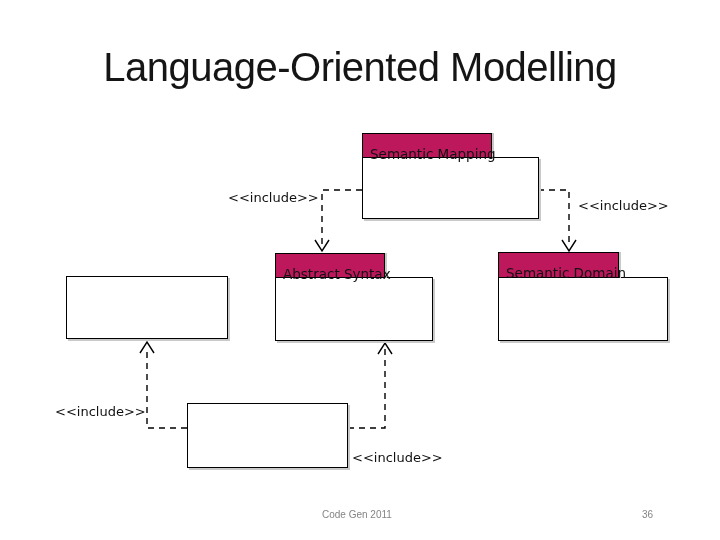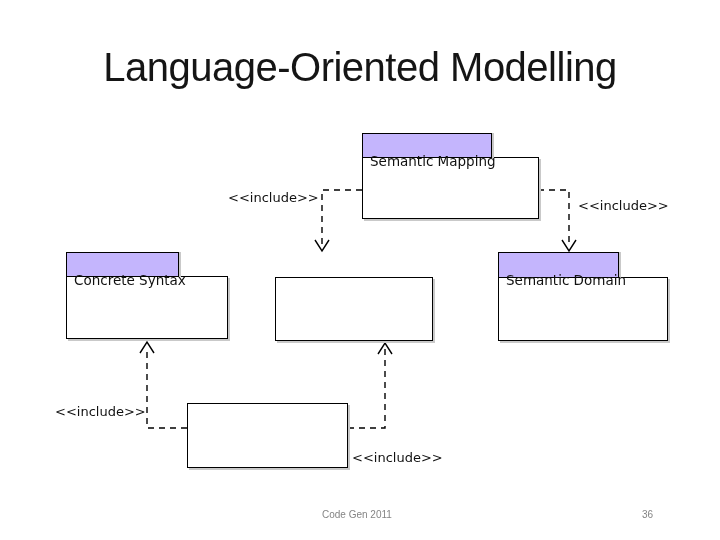--- a/index.html
+++ b/index.html
@@ -7,23 +7,23 @@
     position:relative;width:720px;height:540px;background:#ffffff;
     font-family:"DejaVu Sans",sans-serif;overflow:hidden;
   }
   .title{
     position:absolute;left:0;top:44px;width:720px;text-align:center;
     font-family:"Liberation Sans",sans-serif;
     font-size:40px;line-height:46px;color:#151515;letter-spacing:-0.5px;
     white-space:nowrap;
   }
   .pkg-tab{
-    position:absolute;box-sizing:border-box;background:#c4b5fd;
+    position:absolute;box-sizing:border-box;background:#be185d;
     border:1.6px solid #000;box-shadow:2px 0 0 #c9c9c9;
-    font-size:13.5px;color:#111;padding:19px 6px 0 7px;white-space:nowrap;
+    font-size:13.5px;color:#111;padding:12px 6px 0 7px;white-space:nowrap;
     z-index:3;
   }
   .pkg-body{
     position:absolute;box-sizing:border-box;background:#ffffff;
     border:1.6px solid #000;box-shadow:2px 2px 0 #c9c9c9;
     z-index:2;
   }
   .connectors{position:absolute;left:0;top:0;z-index:1;}
   .inc-label{
     position:absolute;font-size:13px;color:#111;white-space:nowrap;z-index:4;
@@ -54,25 +54,25 @@
 
     <path d="M348 428 H385 V349" fill="none" stroke="#000" stroke-width="1.4" stroke-dasharray="6 5"></path>
     <path d="M378 354 L385 343 L392 354" fill="none" stroke="#000" stroke-width="1.4"></path>
   </svg>
 
   <div class="pkg-tab" style="left:362px;top:133px;width:130px;height:25px;">
     <span>Semantic Mapping</span>
   </div>
   <div class="pkg-body" style="left:362px;top:157px;width:177px;height:62px;"></div>
 
-  <div class="pkg-tab" style="left:66px;top:252px;width:113px;height:25px;">
-    <span>Concrete Syntax</span>
-  </div>
   <div class="pkg-body" style="left:66px;top:276px;width:162px;height:63px;"></div>
 
+  <div class="pkg-tab" style="left:275px;top:253px;width:110px;height:25px;">
+    <span>Abstract Syntax</span>
+  </div>
   <div class="pkg-body" style="left:275px;top:277px;width:158px;height:64px;"></div>
 
   <div class="pkg-tab" style="left:498px;top:252px;width:121px;height:26px;">
     <span>Semantic Domain</span>
   </div>
   <div class="pkg-body" style="left:498px;top:277px;width:170px;height:64px;"></div>
 
   <div class="pkg-body" style="left:187px;top:403px;width:161px;height:65px;"></div>
 
   <div class="inc-label" style="left:228px;top:190px;">&lt;&lt;include&gt;&gt;</div>

